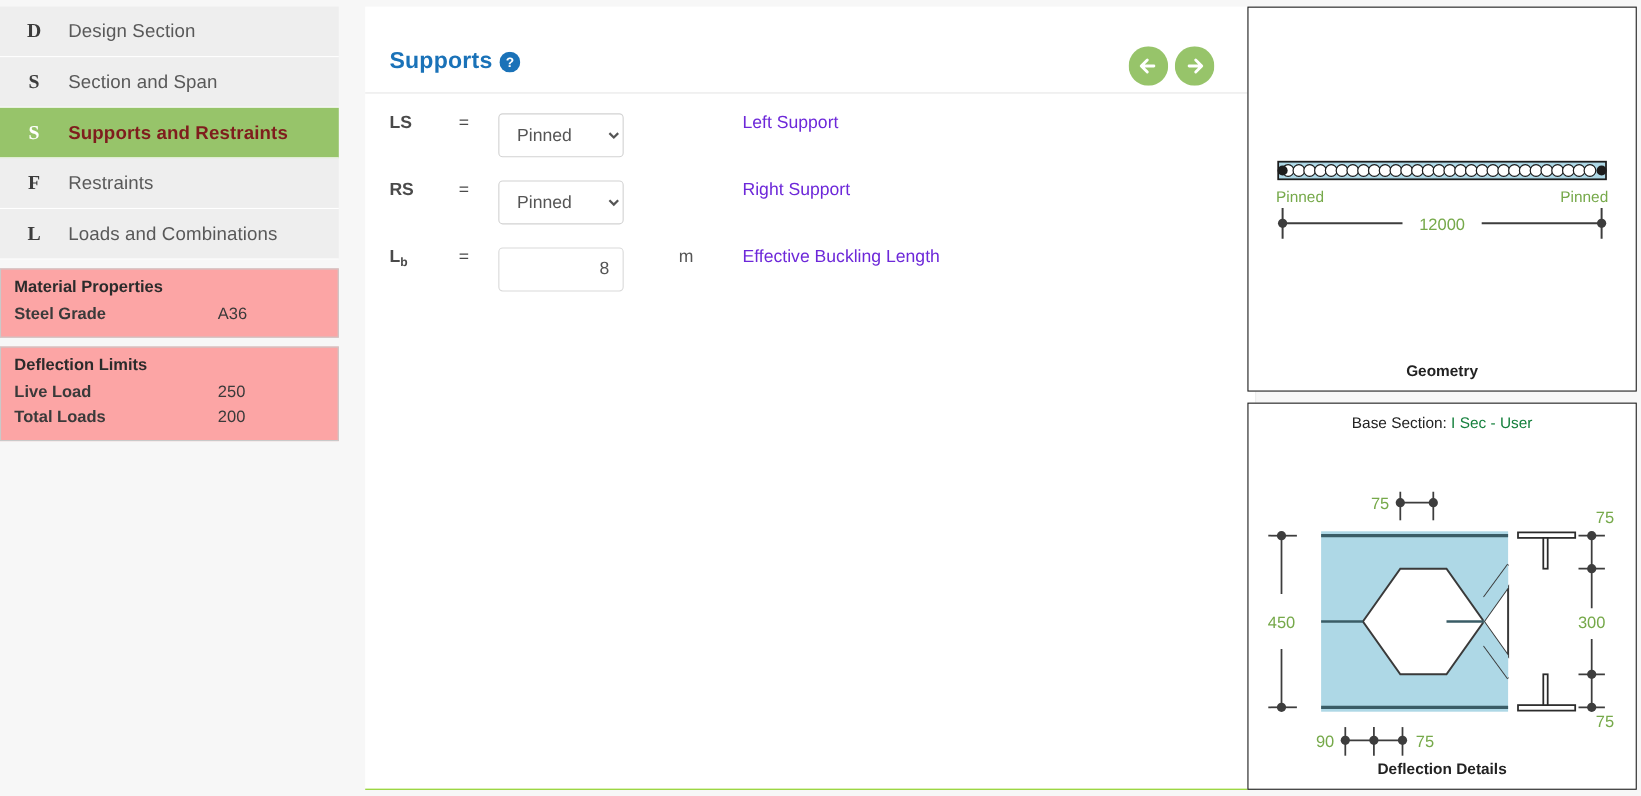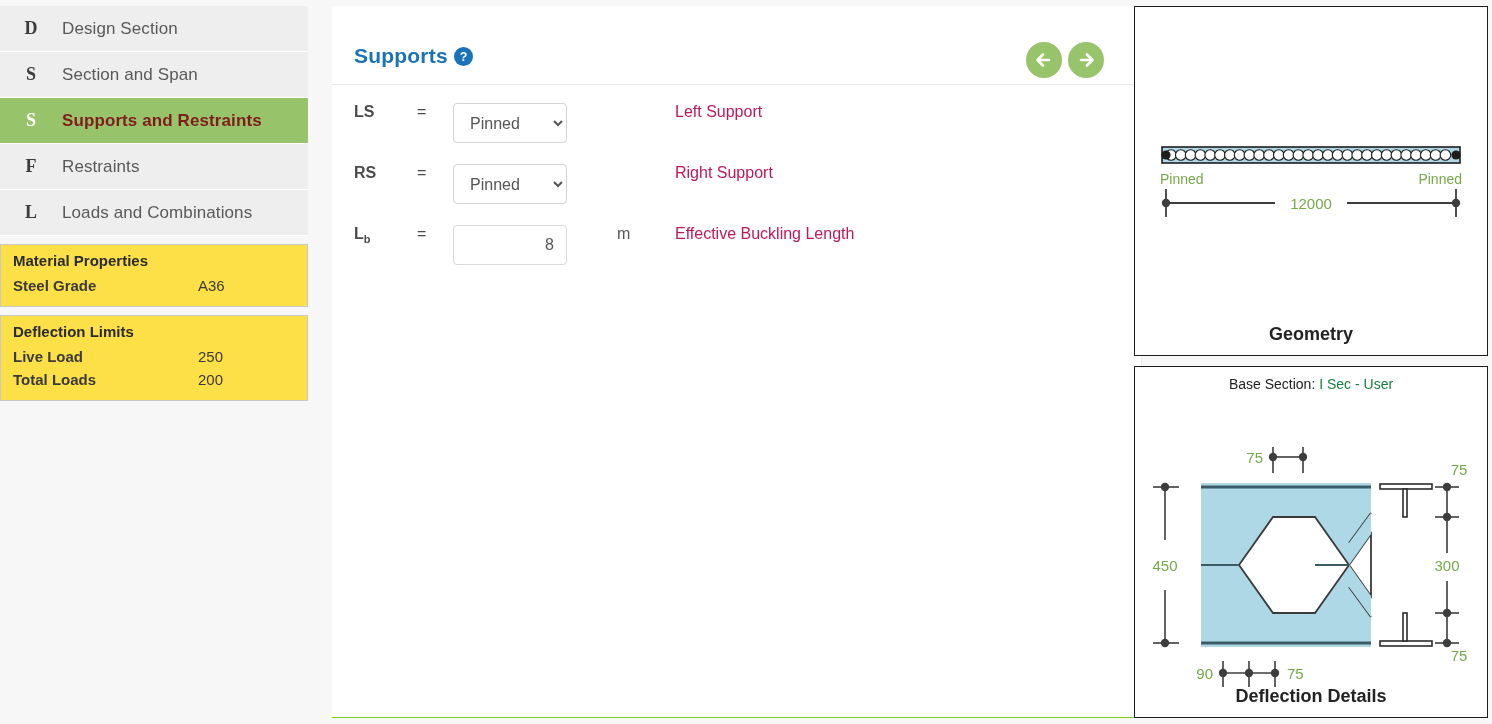--- a/index.html
+++ b/index.html
@@ -49,21 +49,21 @@
     font-size: 17px;
     color: #595959;
     letter-spacing: .1px;
   }
   .nav-item.active .nav-label {
     color: #7f1d1d;
     font-weight: 600;
   }
 
   .panel-box {
-    background: #fde047;
+    background: #fca5a5;
     border: 1px solid #c9c9c9;
     margin-top: 8px;
     padding: 7px 12px 9px 12px;
     box-sizing: border-box;
   }
   .panel-title {
     font-size: 15px;
     font-weight: bold;
     color: #2b2b2b;
     margin-bottom: 5px;
@@ -174,40 +174,40 @@
   .f-unit {
     width: 86px;
     flex: 0 0 86px;
     font-size: 16px;
     color: #555555;
     padding-left: 28px;
     box-sizing: border-box;
   }
   .f-desc {
     font-size: 16px;
-    color: #be185d;
+    color: #6d28d9;
   }
 
   
   .rpanel {
     position: absolute;
     left: 1134px;
     width: 354px;
     background: #ffffff;
     border: 1px solid #1c1c1c;
     box-sizing: border-box;
   }
   #geom-panel { top: 6px; height: 350px; }
   #fab-panel  { top: 366px; height: 352px; }
   .rp-caption {
     position: absolute;
     left: 0; right: 0;
     bottom: 10px;
     text-align: center;
-    font-size: 18px;
+    font-size: 14px;
     font-weight: bold;
     color: #222222;
   }
   .rp-top-label {
     position: absolute;
     left: 0; right: 0;
     top: 9px;
     text-align: center;
     font-size: 14px;
     color: #222222;

